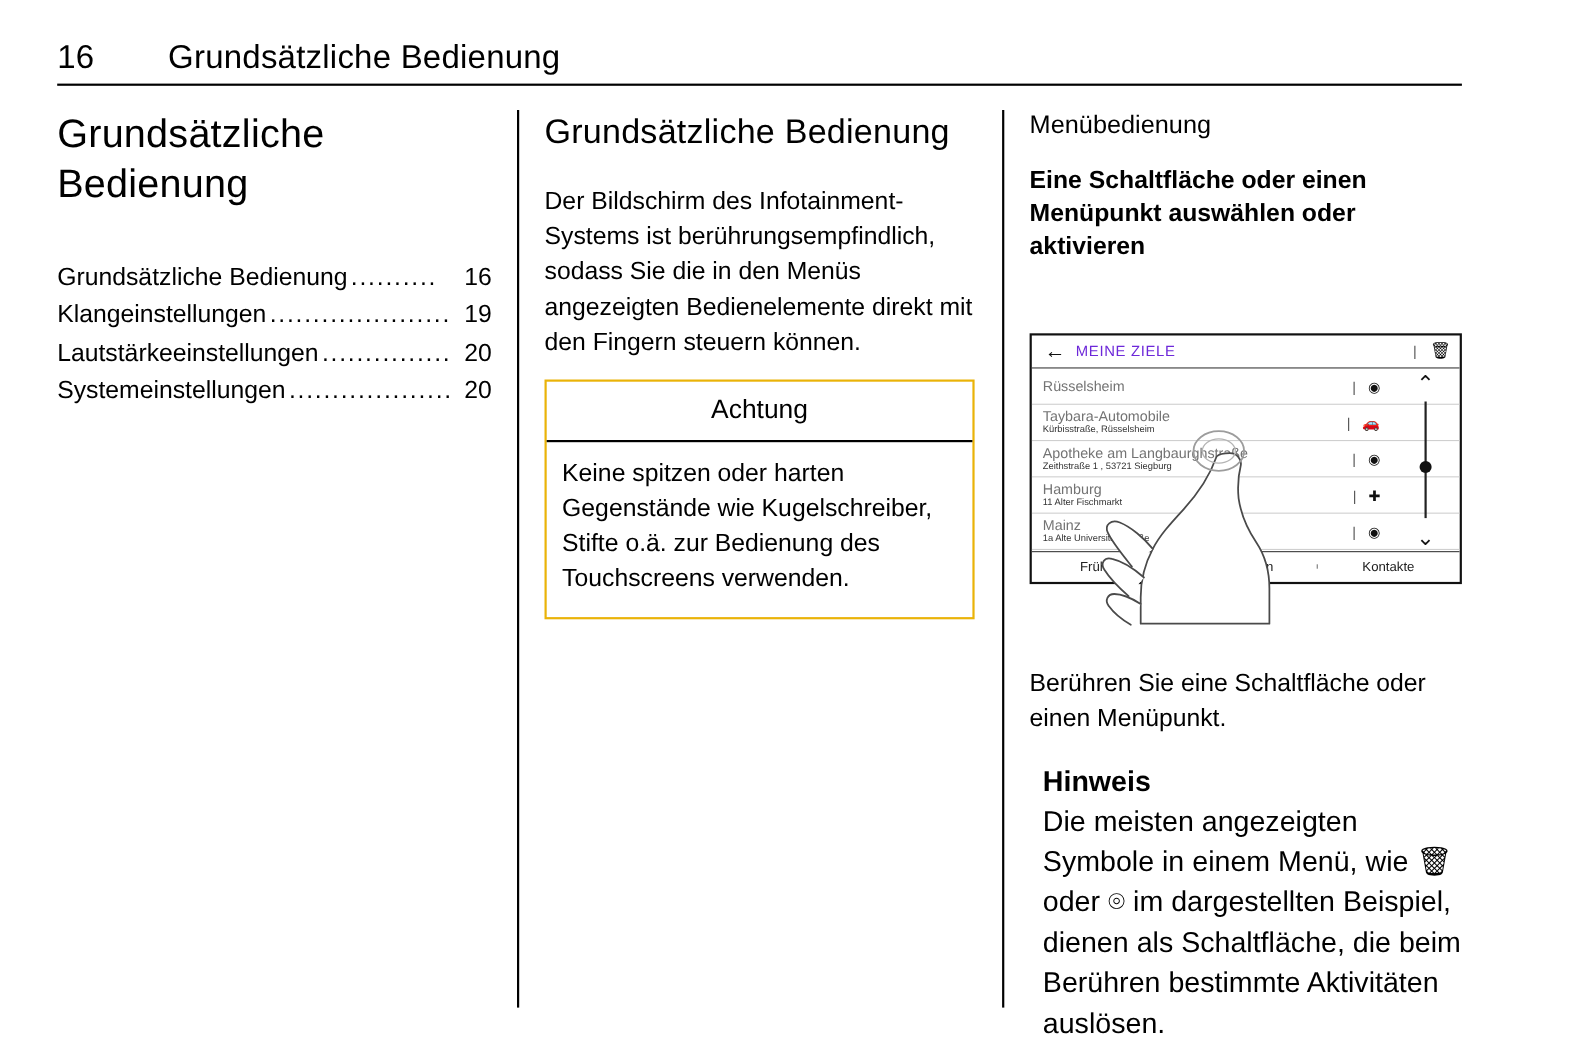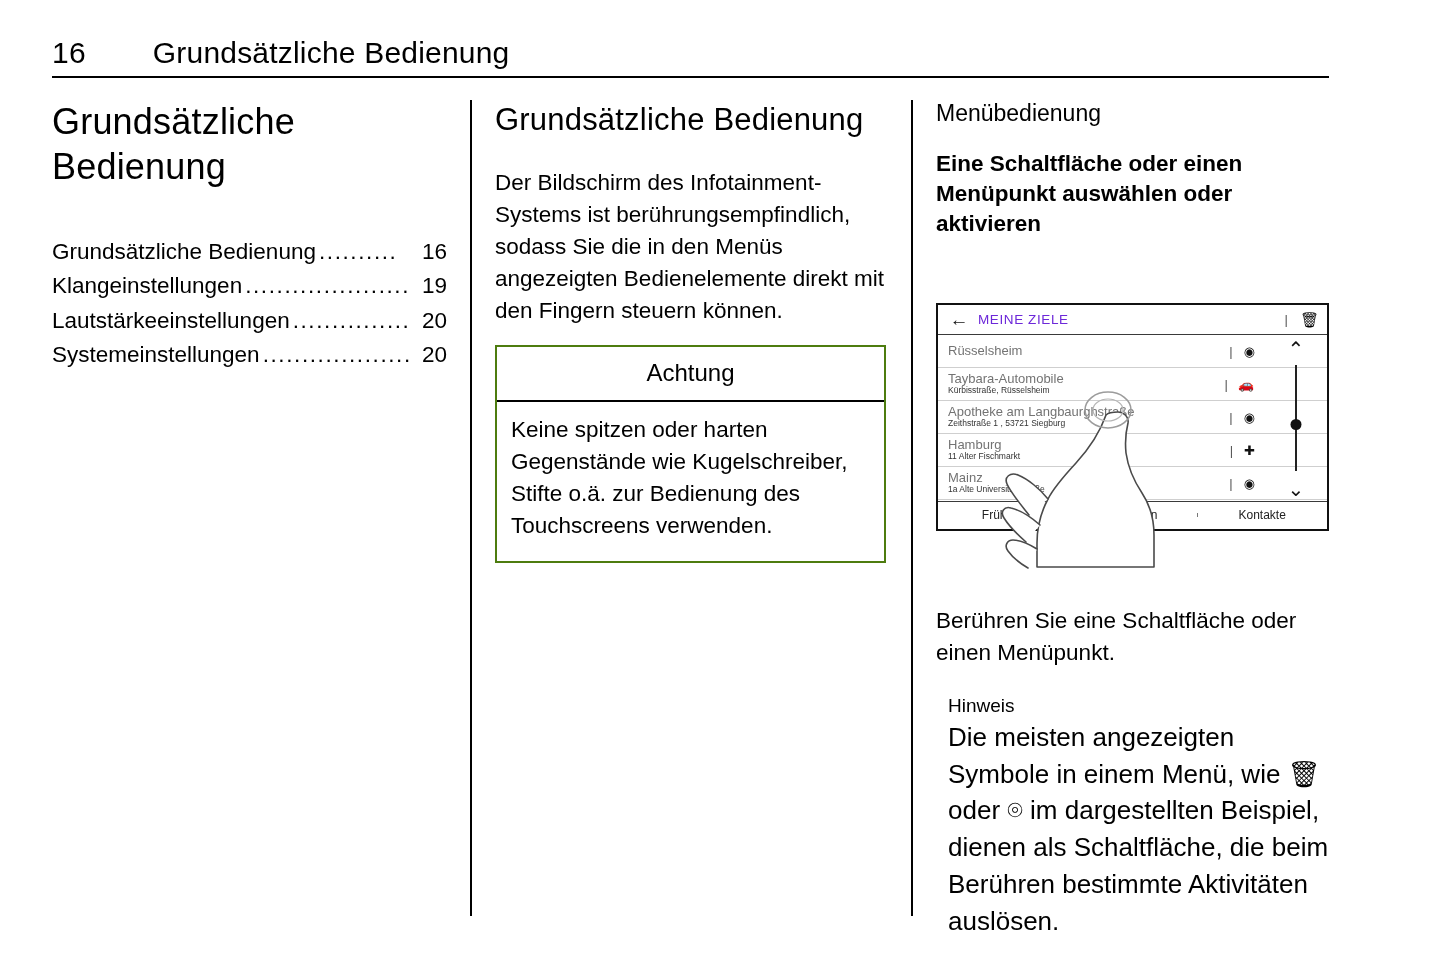--- a/index.html
+++ b/index.html
@@ -108,21 +108,21 @@
     margin: 0 0 28px 0;
     font-weight: normal;
     letter-spacing: 0.2px;
   }
   .body-text {
     font-size: 22.5px;
     line-height: 1.42;
     margin: 0 0 18px 0;
   }
   .notice-box {
-    border: 2px solid #4d7c0f;
+    border: 2px solid #eab308;
     margin-top: 8px;
     width: 391px;
     box-sizing: border-box;
   }
   .notice-head {
     text-align: center;
     font-size: 24px;
     padding: 12px 0 13px 0;
     border-bottom: 2px solid #000;
   }
@@ -138,22 +138,22 @@
     margin: 0 0 22px 0;
     font-weight: normal;
   }
   .h3 {
     font-size: 22.5px;
     font-weight: bold;
     line-height: 1.33;
     margin: 0 0 28px 0;
   }
   .h4 {
-    font-size: 19px;
-    font-weight: normal;
+    font-size: 26px;
+    font-weight: bold;
     margin: 0 0 2px 0;
   }
   .note-block {
     margin-left: 12px;
     margin-top: 26px;
   }
   .note-text {
     font-size: 26px;
     line-height: 1.42;
     margin: 0;

